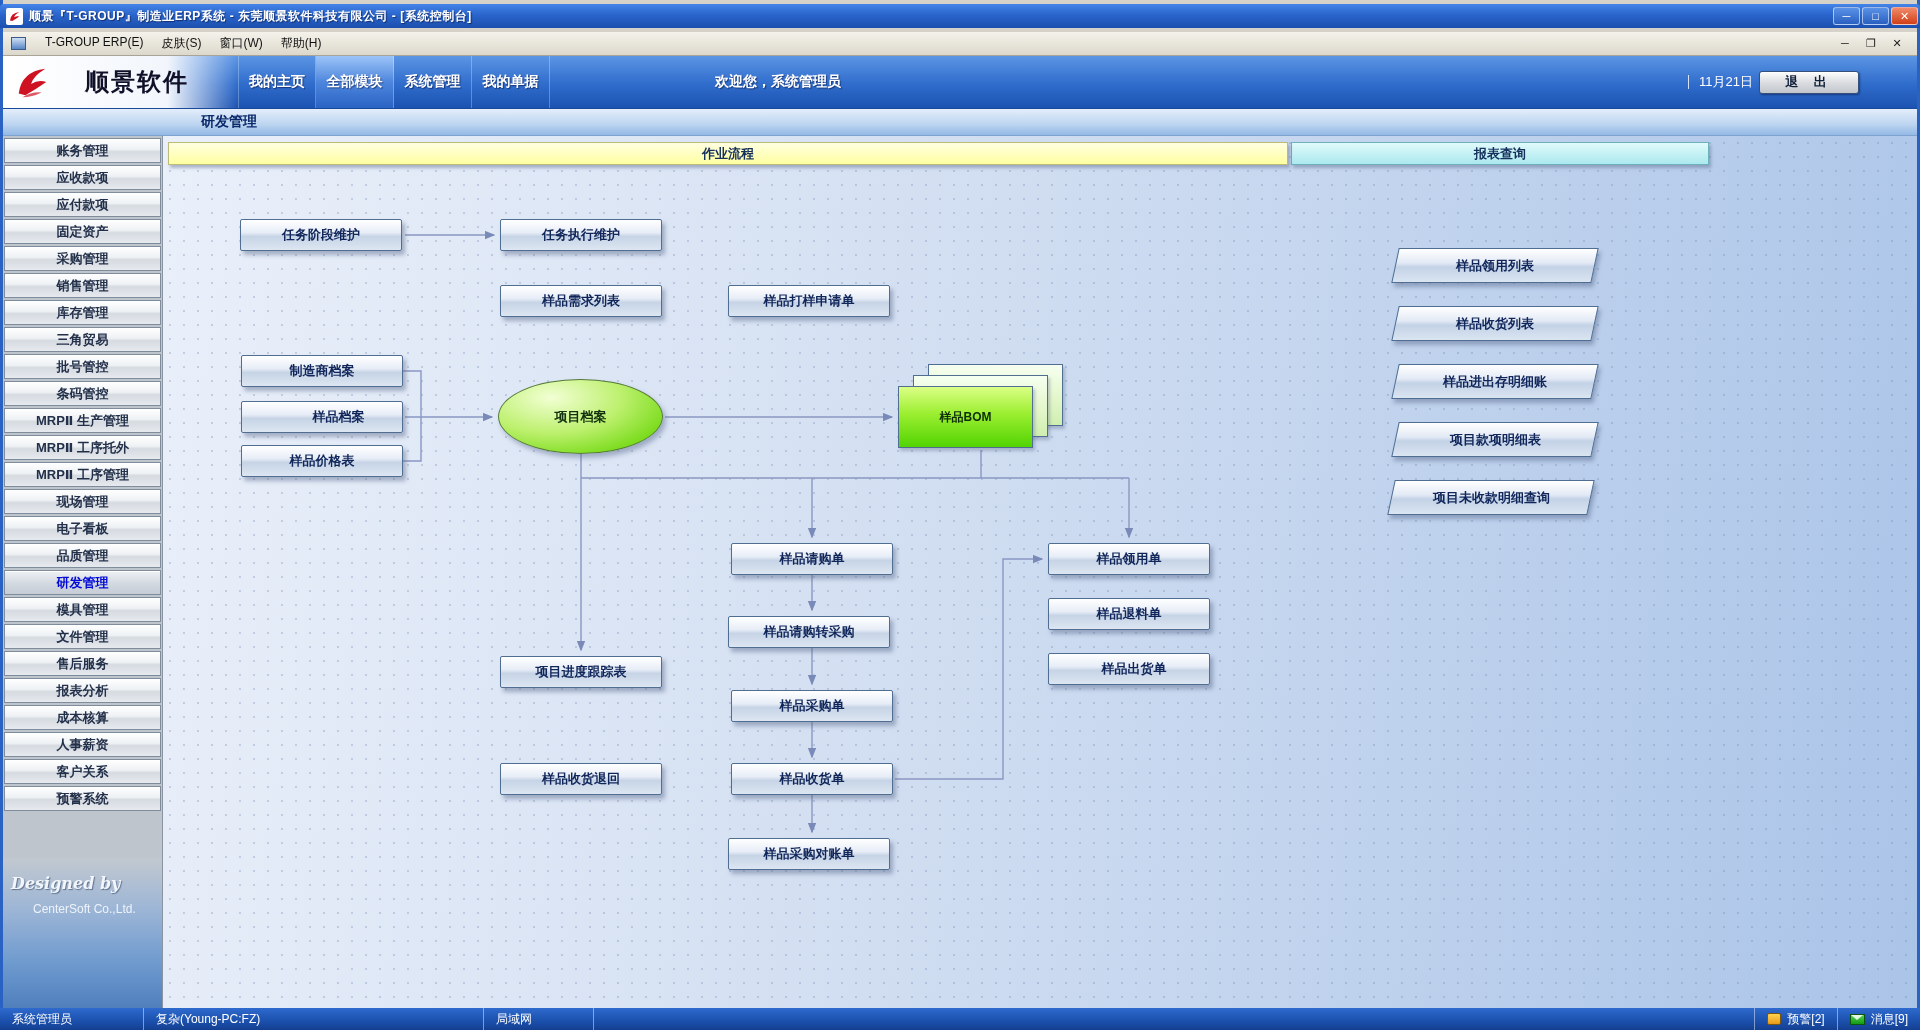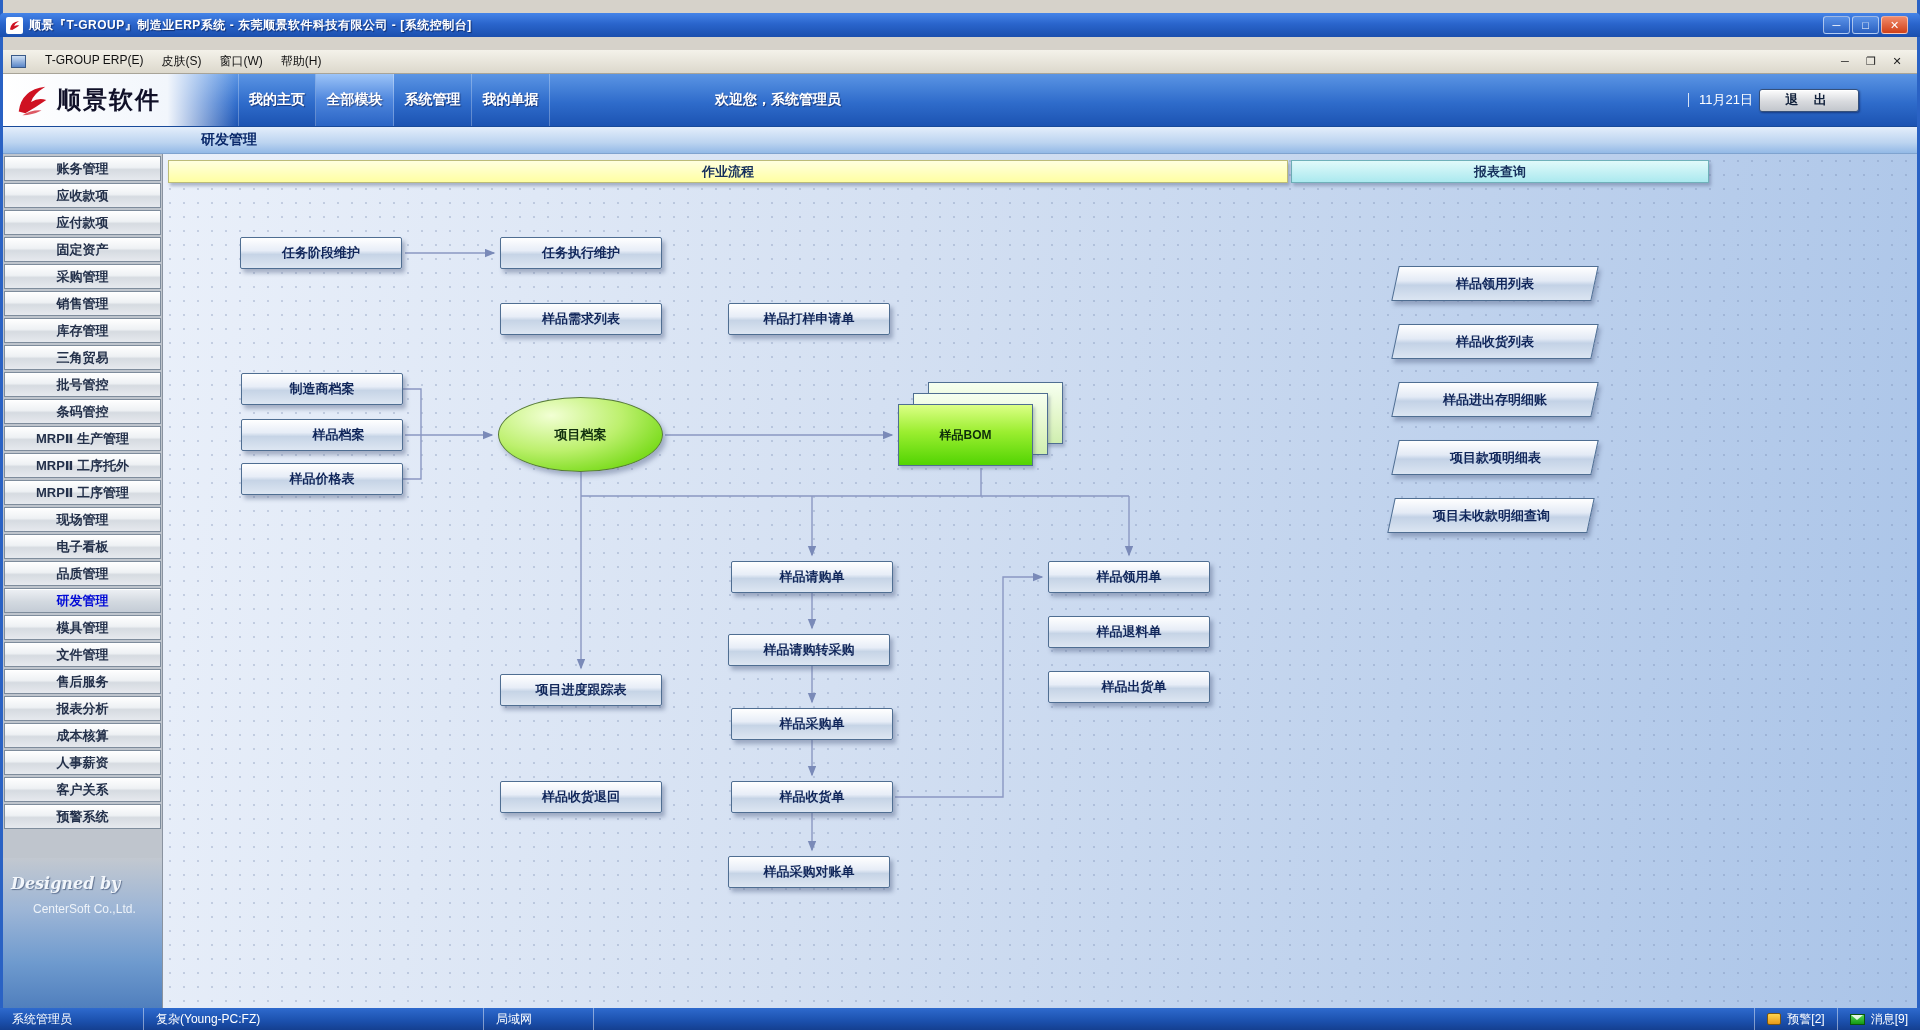--- a/index.html
+++ b/index.html
@@ -4,22 +4,22 @@
 <style>
   * { margin:0; padding:0; box-sizing:border-box; }
   html,body { width:1920px; height:1030px; overflow:hidden;
     font-family:"Liberation Sans","DejaVu Sans",sans-serif; cursor:default; }
   .window { width:1920px; height:1030px; display:flex; flex-direction:column;
     border-left:3px solid #2a62c4; border-right:3px solid #2a62c4; background:#d6d2ca; }
 
   
   .titlebar { height:24px; flex:0 0 24px;
     background:linear-gradient(180deg,#4584e8 0%,#2a65cc 45%,#1b4fae 100%);
-    display:flex; align-items:center; color:#fff; padding:0 12px 0 6px;
-    border-radius:4px 4px 0 0; margin:13px -3px; }
+    display:flex; align-items:center; color:#fff; padding:0 2px 0 6px;
+    border-radius:4px 4px 0 0; margin:4px -3px; }
   .title-icon { width:17px; height:17px; background:#fff; border-radius:2px;
     display:flex; align-items:center; justify-content:center; margin-right:6px; flex:0 0 17px; }
   .titlebar .title-text { font-size:12px; font-weight:bold; letter-spacing:.5px;
     text-shadow:1px 1px 1px rgba(0,0,30,.5); }
   .win-btns { margin-left:auto; display:flex; gap:2px; }
   .win-btn { width:27px; height:18px; display:flex; align-items:center; justify-content:center;
     font-size:11px; color:#fff; border:1px solid rgba(255,255,255,.55); border-radius:3px;
     background:linear-gradient(180deg,#5a92e8,#2a60c0); }
   .win-btn.close { background:linear-gradient(180deg,#f08a6a,#d04018); }
 
@@ -29,21 +29,21 @@
   .menu-app-icon { width:15px; height:13px; background:linear-gradient(180deg,#cfe0f4,#5a86c8);
     border:1px solid #3a5a88; margin-right:10px; }
   .menu-item { font-size:12px; color:#111; padding:3px 9px; }
   .mdi-btns { margin-left:auto; display:flex; gap:10px; padding-right:4px; }
   .mdi-btn { font-size:11px; color:#222; width:16px; text-align:center; }
 
   
   .appheader { height:52px; flex:0 0 52px; position:relative; display:flex; align-items:stretch;
     background:linear-gradient(180deg,#5b95e4 0%,#2f6ccb 55%,#1c53b2 100%); }
   .logo-area { width:235px; flex:0 0 235px; display:flex; align-items:center; padding-left:10px;
-    background:linear-gradient(90deg,#ffffff 0%,#f2f6fc 70%,rgba(242,246,252,0) 100%); }
+    background:linear-gradient(90deg,#ffffff 0%,#f2f6fc 70%,rgba(242,246,252,0) 100%);gap:28px; }
   .logo-text { font-size:24px; font-weight:bold; color:#101028; margin-left:6px; letter-spacing:2px; }
   .nav-tabs { display:flex; align-items:stretch; }
   .nav-tab { width:78px; display:flex; align-items:center; justify-content:center;
     color:#fff; font-size:14px; font-weight:bold; border-right:1px solid rgba(255,255,255,.28);
     text-shadow:1px 1px 1px rgba(0,0,40,.5); }
   .nav-tab:first-child { border-left:1px solid rgba(255,255,255,.28); }
   .nav-tab.active { background:linear-gradient(180deg,#9cc4f8 0%,#4e86dd 50%,#2a64c4 100%); }
   .welcome { display:flex; align-items:center; margin-left:165px; color:#fff;
     font-size:14px; font-weight:bold; text-shadow:1px 1px 1px rgba(0,0,40,.5); }
   .header-right { margin-left:auto; display:flex; align-items:center; gap:6px; padding-right:58px; }

